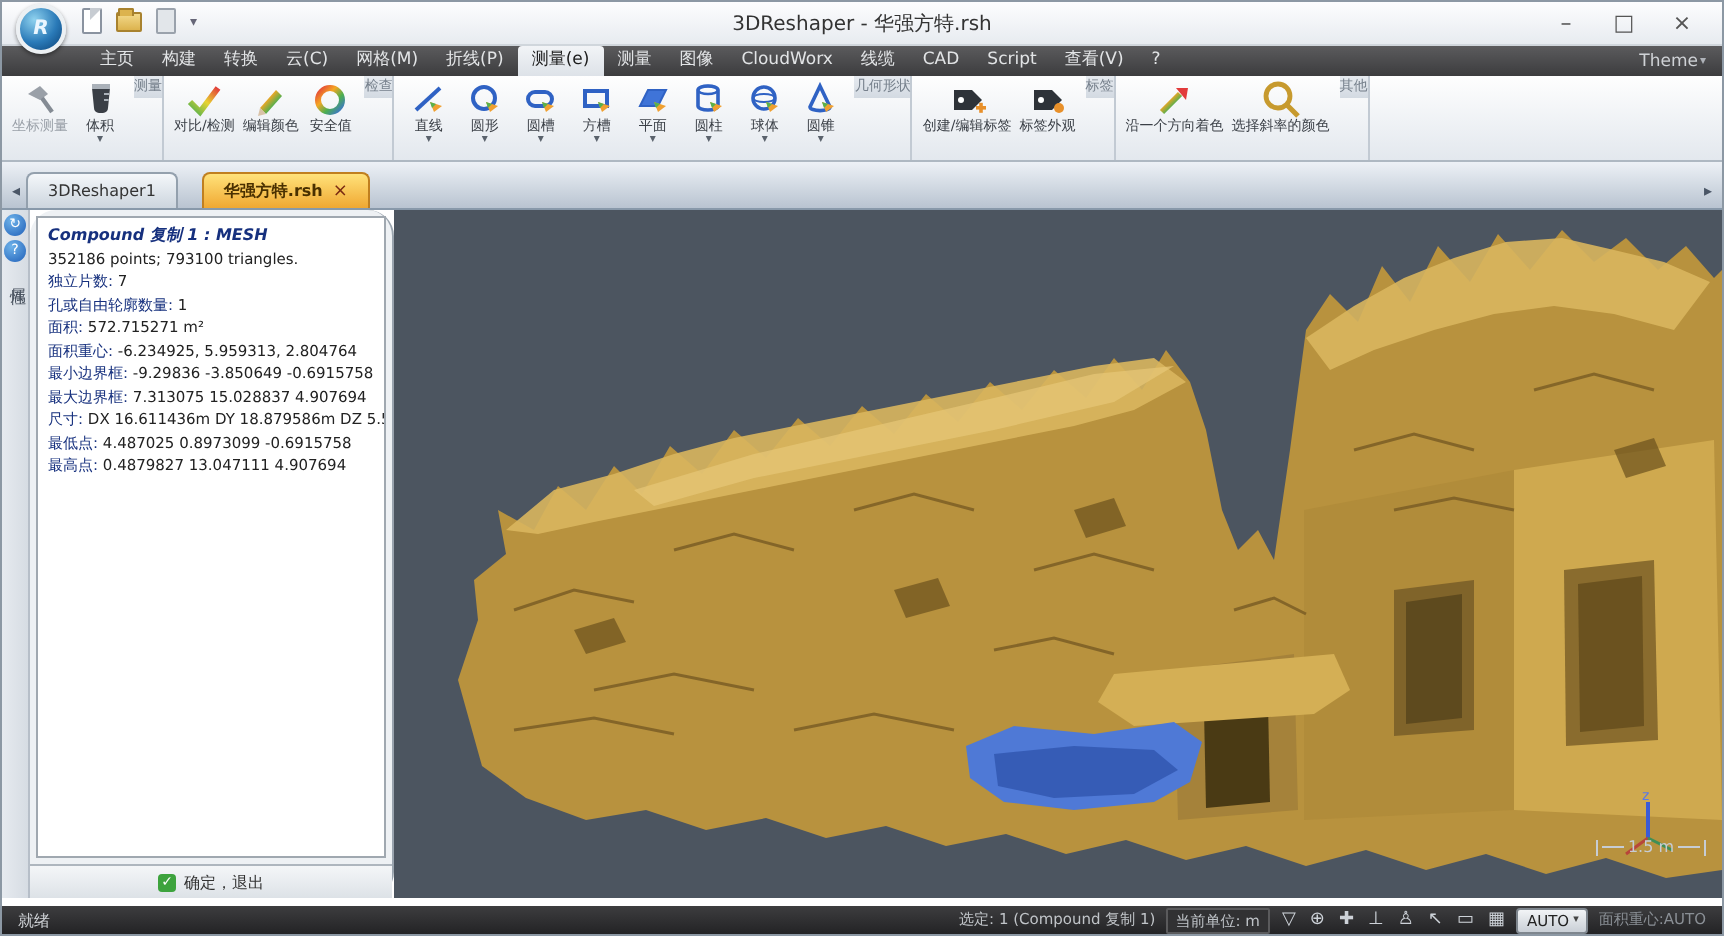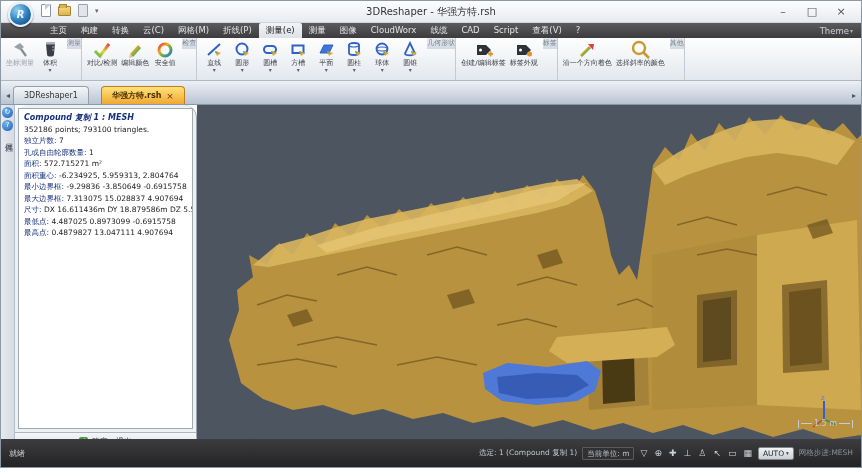--- a/index.html
+++ b/index.html
@@ -67,21 +67,21 @@
 
   
   .viewport { position:absolute; left:196px; top:0; right:0; bottom:0; background:#4c5560; overflow:hidden; }
   .viewport svg.scene { position:absolute; left:0; top:0; width:100%; height:100%; }
   .scalebar { position:absolute; right:8px; bottom:21px; display:flex; align-items:center; gap:2px; color:#c6ccd4; font-size:8px; }
   .sb-tick { width:1px; height:8px; background:#c6ccd4; }
   .sb-line { width:11px; height:1px; background:#c6ccd4; }
   .axis-triad { position:absolute; right:20px; bottom:18px; }
 
   
-  .statusbar { position:absolute; left:0; bottom:0; right:0; height:28px; background:linear-gradient(#3d3d3f,#232325); display:flex; align-items:center; padding:0 8px; gap:6px; }
+  .statusbar { position:absolute; left:0; bottom:0; right:0; height:14px; background:linear-gradient(#3d3d3f,#232325); display:flex; align-items:center; padding:0 8px; gap:6px; }
   .st-ready { color:#cfd2d6; font-size:8px; }
   .st-right { margin-left:auto; display:flex; align-items:center; gap:5px; }
   .st-sel { color:#c0c4c8; font-size:7.5px; white-space:nowrap; }
   .st-units { color:#bfc3c8; font-size:7.5px; border:1px solid #5a5a5c; background:#313133; padding:0 4px; line-height:11px; border-radius:1px; white-space:nowrap; }
   .st-ico { color:#cdd2d8; font-size:9px; line-height:12px; padding:0 1px; }
   .st-auto { display:flex; align-items:center; gap:2px; background:linear-gradient(#f2f4f6,#c9cfd6); border:1px solid #7e868e; color:#222; font-size:7.5px; line-height:11px; padding:0 4px; border-radius:2px; }
   .st-auto .caret { font-size:5.5px; color:#444; }
   .st-grid { color:#8a8f95; font-size:7.5px; white-space:nowrap; }
 </style>
 </head>
@@ -466,17 +466,17 @@
       <span class="st-ico">✚</span>
       <span class="st-ico">⊥</span>
       <span class="st-ico">♙</span>
       <span class="st-ico">↖</span>
       <span class="st-ico">▭</span>
       <span class="st-ico">▦</span>
       <span class="st-auto">
         <span>AUTO</span>
         <span class="caret">▾</span>
       </span>
-      <span class="st-grid">网格步进:MESH</span>
+      <span class="st-grid">面积重心:AUTO</span>
     </div>
   </div>
 
 </div>
 
 </body></html>

